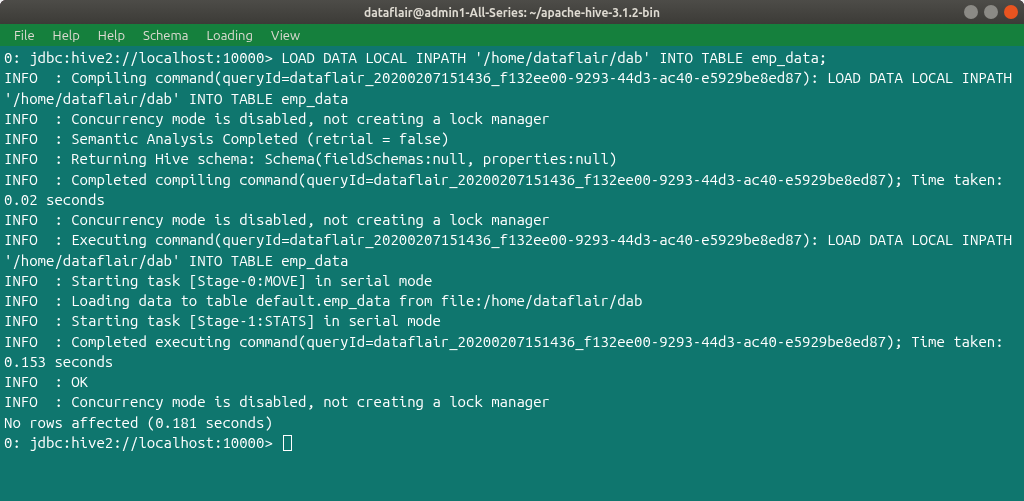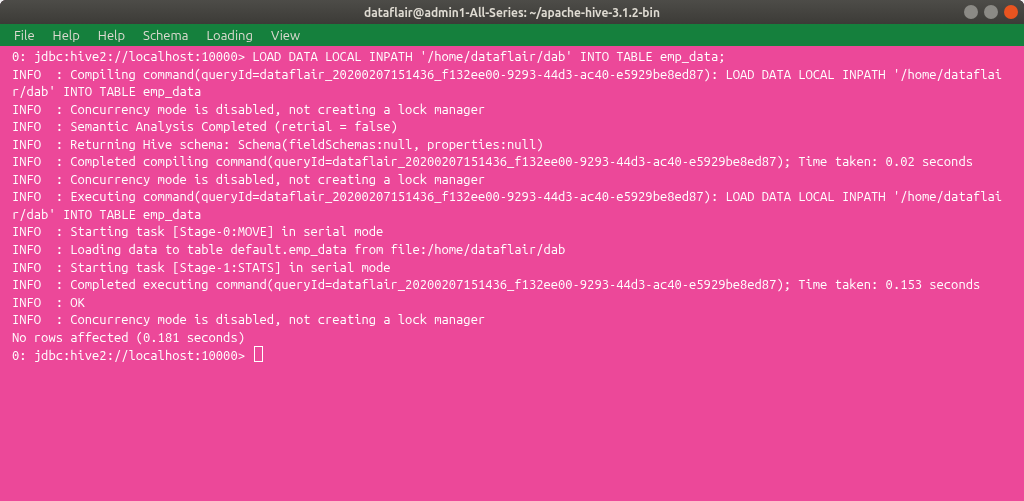--- a/index.html
+++ b/index.html
@@ -66,25 +66,25 @@
       font-family: "Ubuntu", "Cantarell", sans-serif;
       font-size: 13px;
       color: #dfdbd2;
     }
     .menu-item {
       padding: 2px 8px;
       cursor: pointer;
     }
     .terminal-content {
       flex: 1;
-      background: #ec4899;
+      background: #0f766e;
       color: #ffffff;
-      font-size: 13px;
+      font-size: 15px;
       line-height: 1.35;
-      padding: 2px 12px;
+      padding: 2px 4px;
       white-space: pre-wrap;
       word-break: break-all;
       overflow: hidden;
     }
     .term-line {
       display: block;
     }
     .cursor {
       display: inline-block;
       width: 9px;

